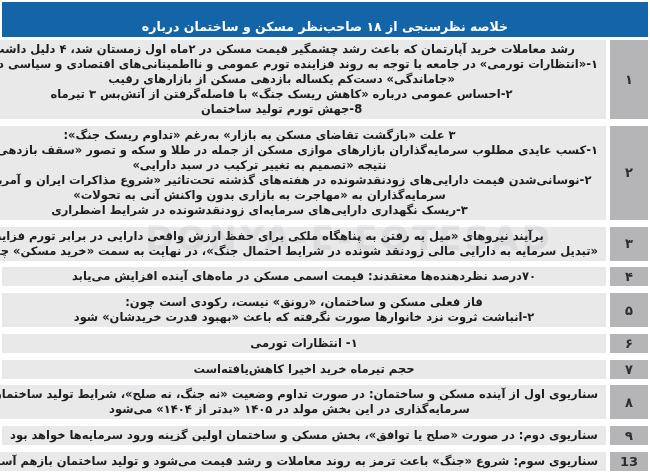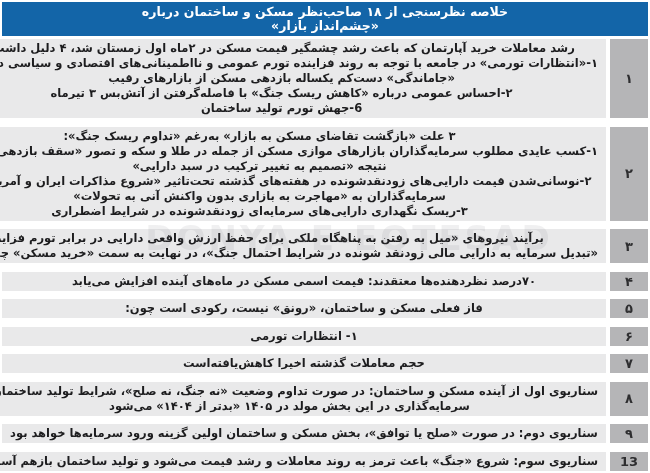--- a/index.html
+++ b/index.html
@@ -23,21 +23,21 @@
     background:var(--page-bg);
     display:flex;flex-direction:column;
     gap:3px;padding:2px;
     overflow:hidden;
   }
   .header{
     flex:0 0 auto;
     background:var(--header-bg);
     color:var(--header-text);
     text-align:center;
-    padding:2px 4px 3px;
+    padding:17px 4px 3px;
   }
   .header .t1{font-size:12.5px;font-weight:bold;line-height:15px;}
   .header .t2{font-size:12.5px;font-weight:bold;line-height:14px;}
   .rows{
     flex:1 1 auto;
     display:flex;flex-direction:column;
     justify-content:space-between;
     gap:3px;
   }
   .row{display:flex;gap:4px;flex:0 0 auto;}
@@ -76,34 +76,33 @@
 </style>
 </head>
 <body>
 
 <div class="page">
 
   <div class="watermark">DONYA-E-EQTESAD</div>
 
   <div class="header">
     <div class="t1">خلاصه نظرسنجی از ۱۸ صاحب‌نظر مسکن و ساختمان درباره</div>
-    <div class="t2">«چشم‌انداز بازار»</div>
   </div>
 
   <div class="rows">
 
     <div class="row">
       <div class="num">۱</div>
       <div class="content">
         <div class="line">رشد معاملات خرید آپارتمان که باعث رشد چشمگیر قیمت مسکن در ۲ماه اول زمستان شد، ۴ دلیل داشت:</div>
         <div class="line">۱-«انتظارات تورمی» در جامعه با توجه به روند فزاینده تورم عمومی و نااطمینانی‌های اقتصادی و سیاسی در کنار</div>
         <div class="line">«جاماندگی» دست‌کم یکساله بازدهی مسکن از بازارهای رقیب</div>
         <div class="line">۲-احساس عمومی درباره «کاهش ریسک جنگ» با فاصله‌گرفتن از آتش‌بس ۳ تیرماه</div>
         <div class="line pair">
-          <span>6-جهش تورم تولید ساختمان</span>
+          <span>8-جهش تورم تولید ساختمان</span>
         </div>
       </div>
     </div>
 
     <div class="row">
       <div class="num">۲</div>
       <div class="content">
         <div class="line">۳ علت «بازگشت تقاضای مسکن به بازار» به‌رغم «تداوم ریسک جنگ»:</div>
         <div class="line">۱-کسب عایدی مطلوب سرمایه‌گذاران بازارهای موازی مسکن از جمله در طلا و سکه و تصور «سقف بازدهی» در آنها و در</div>
         <div class="line">نتیجه «تصمیم به تغییر ترکیب در سبد دارایی»</div>
@@ -125,36 +124,37 @@
       <div class="num">۴</div>
       <div class="content">
         <div class="line">۷۰درصد نظردهنده‌ها معتقدند: قیمت اسمی مسکن در ماه‌های آینده افزایش می‌یابد</div>
       </div>
     </div>
 
     <div class="row">
       <div class="num">۵</div>
       <div class="content">
         <div class="line">فاز فعلی مسکن و ساختمان، «رونق» نیست، رکودی است چون:</div>
+        <div class="line">۲-انباشت ثروت نزد خانوارها صورت نگرفته که باعث «بهبود قدرت خریدشان» شود</div>
       </div>
     </div>
 
     <div class="row">
       <div class="num">۶</div>
       <div class="content">
         <div class="line pair">
           <span>۱- انتظارات تورمی</span>
         </div>
       </div>
     </div>
 
     <div class="row">
       <div class="num">۷</div>
       <div class="content">
-        <div class="line">حجم معاملات گذشته اخیرا کاهش‌یافته‌است</div>
+        <div class="line">حجم تیرماه خرید اخیرا کاهش‌یافته‌است</div>
       </div>
     </div>
 
     <div class="row">
       <div class="num">۸</div>
       <div class="content">
         <div class="line">سناریوی اول از آینده مسکن و ساختمان: در صورت تداوم وضعیت «نه جنگ، نه صلح»، شرایط تولید ساختمان و</div>
         <div class="line">سرمایه‌گذاری در این بخش مولد در ۱۴۰۵ «بدتر از ۱۴۰۴» می‌شود</div>
       </div>
     </div>

